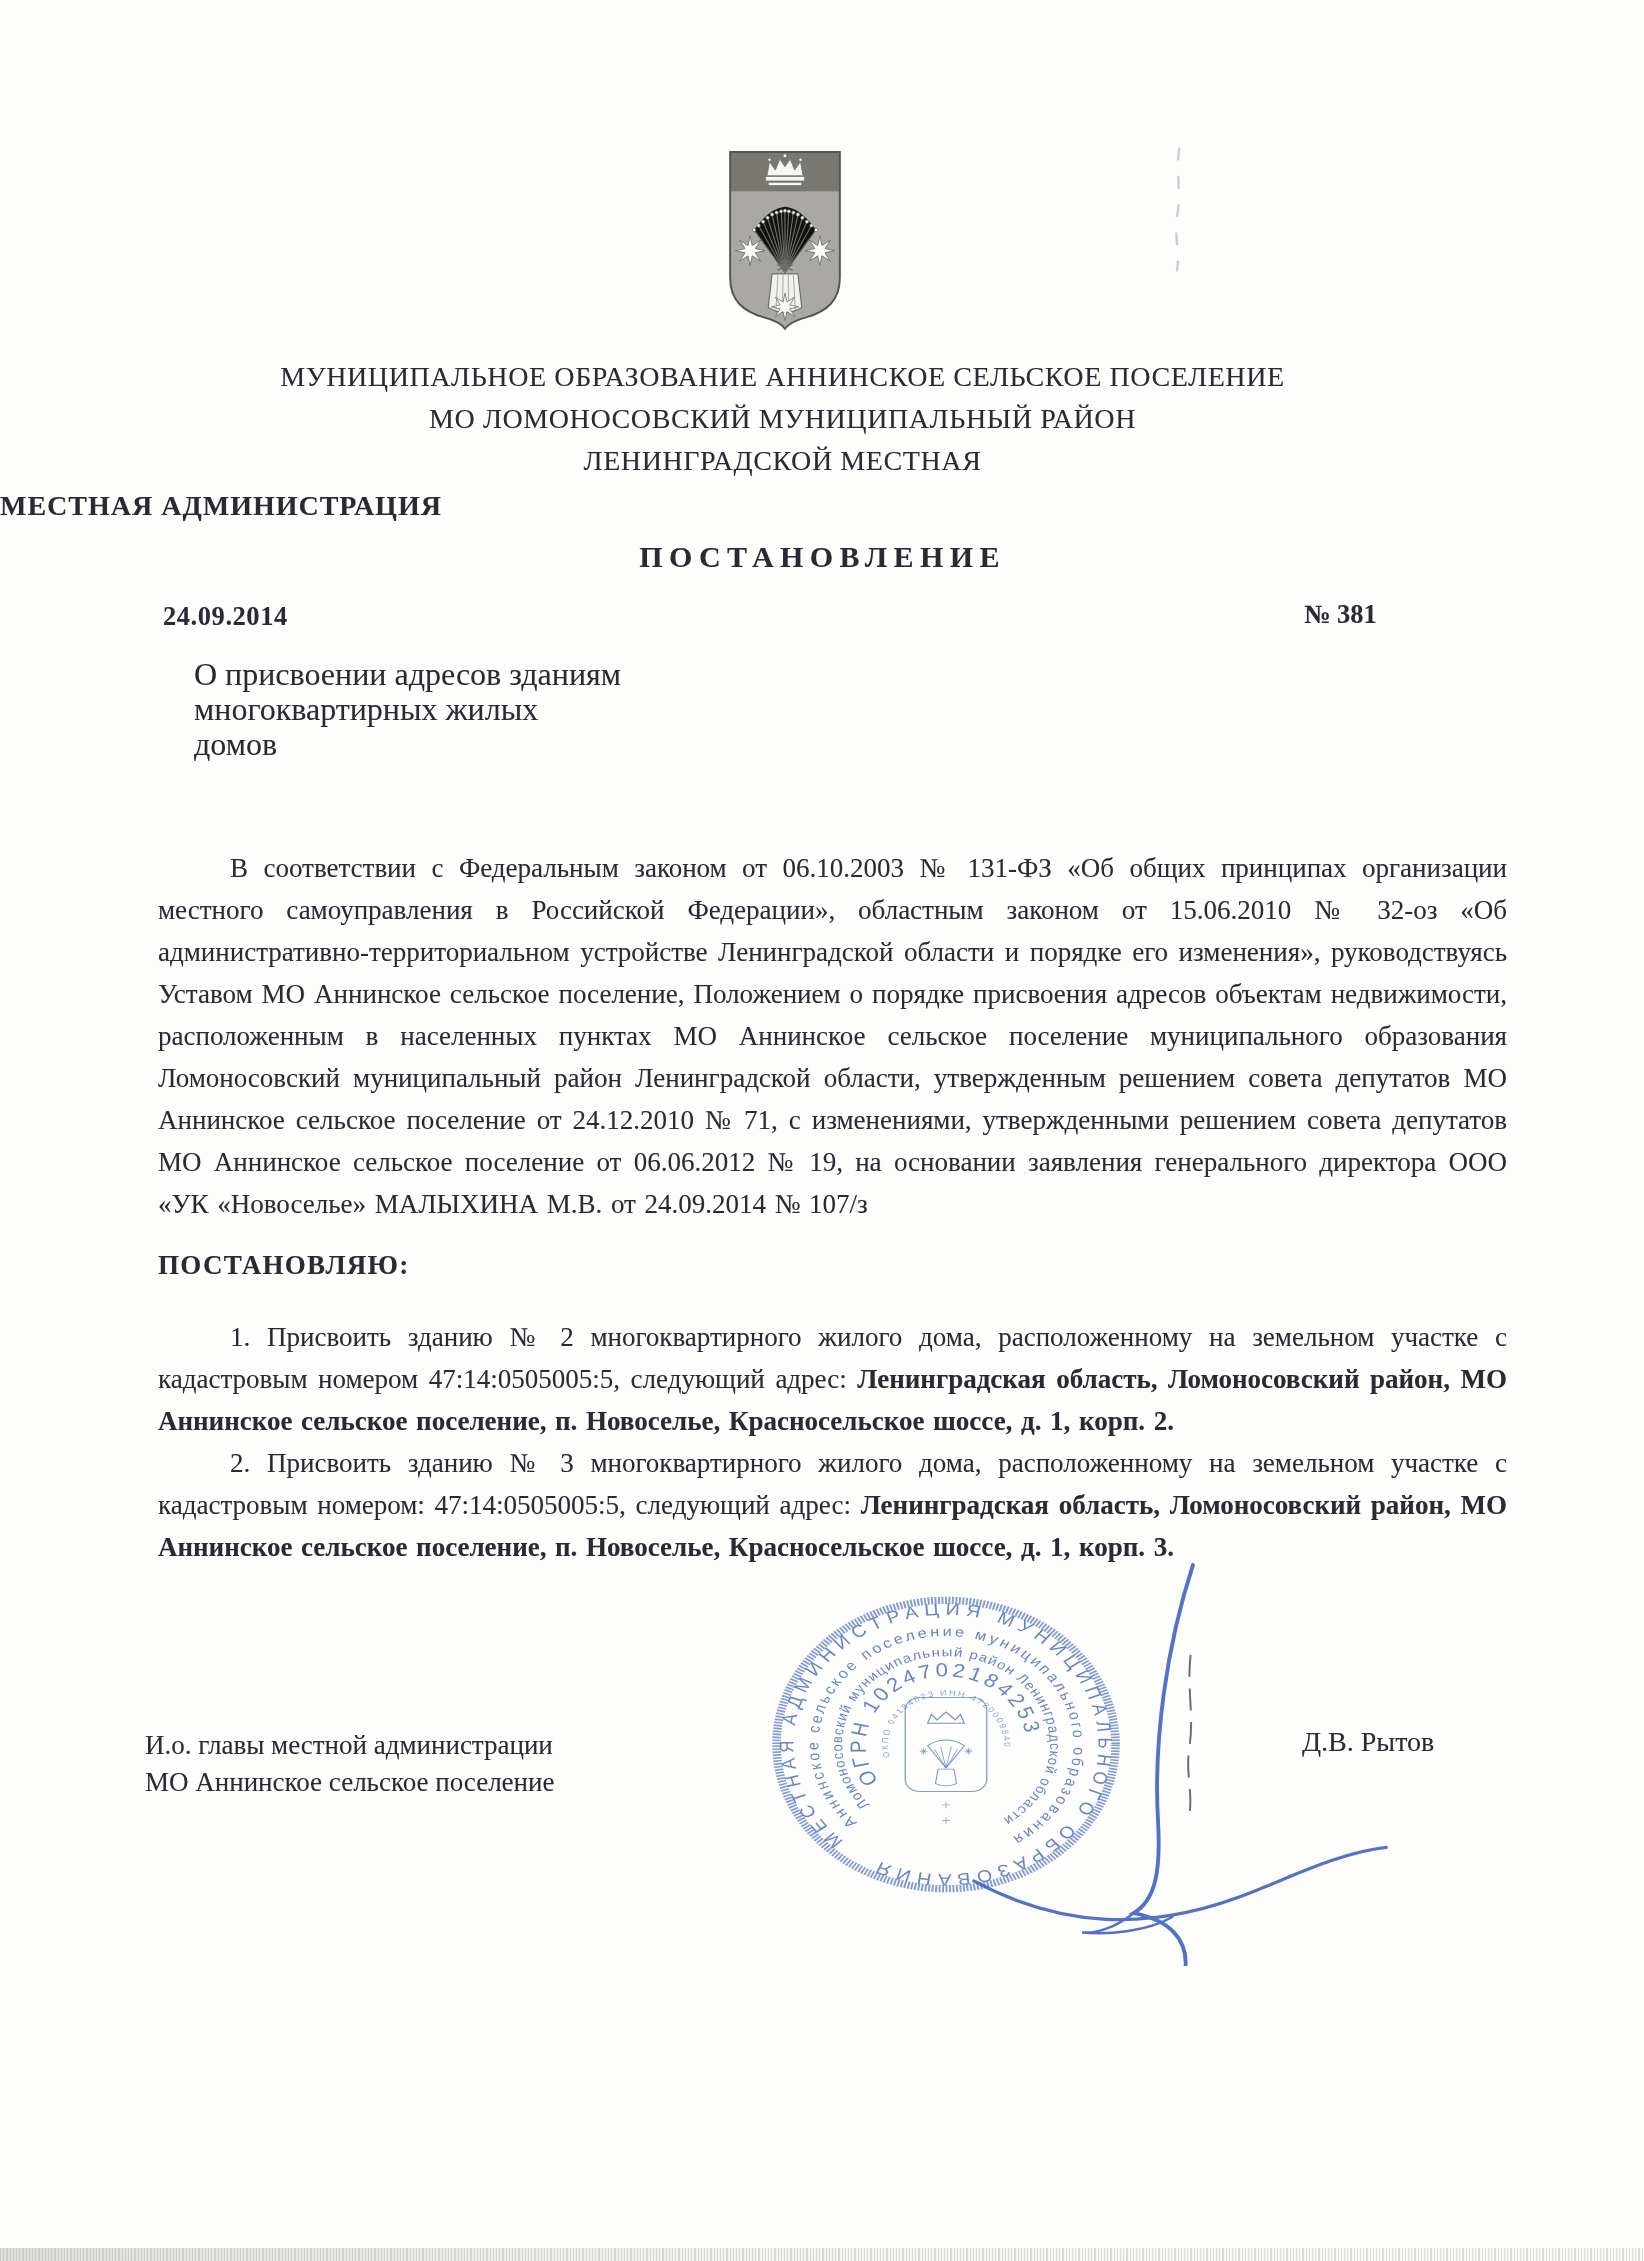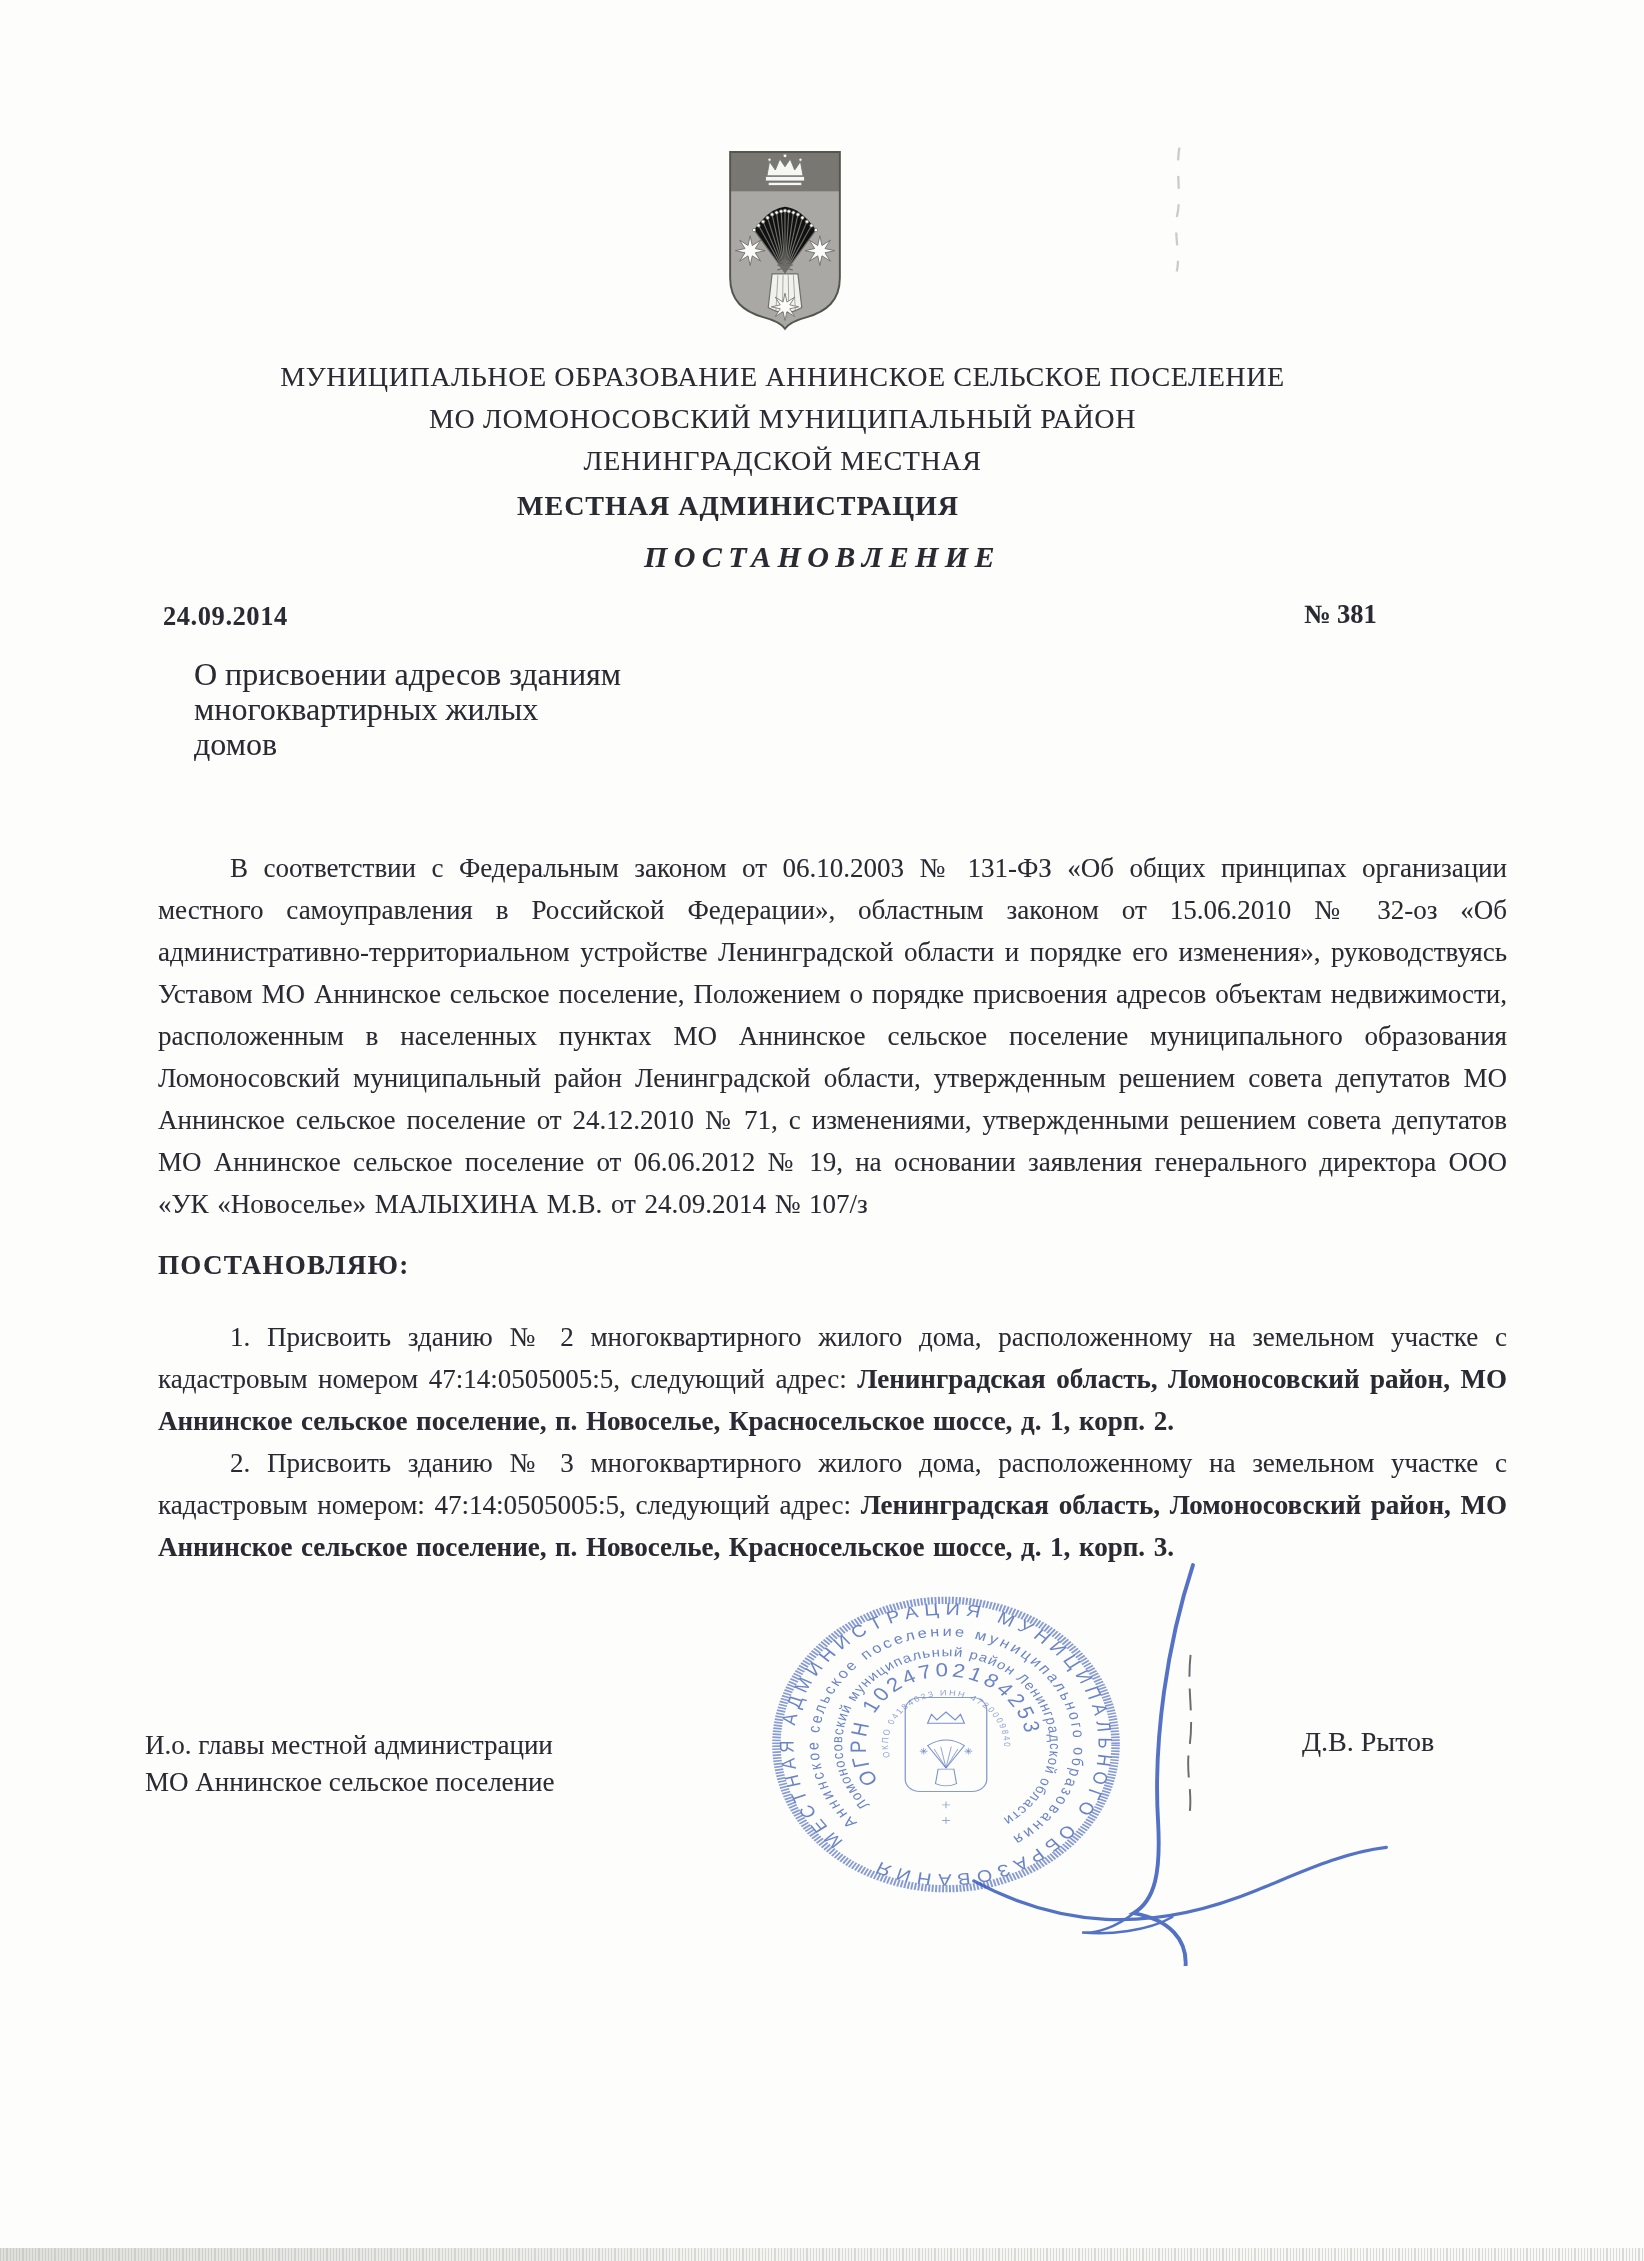--- a/index.html
+++ b/index.html
@@ -9,24 +9,24 @@
     font-family:"Liberation Serif","DejaVu Serif",serif;
     color:#2a2a33;overflow:hidden;
   }
   .page{position:absolute;inset:0;}
   .ink{text-shadow:0.3px 0.4px 0.5px rgba(45,45,85,.22);}
   
   .emblem{position:absolute;left:728px;top:150px;width:114px;height:182px;}
   
   .hdr{position:absolute;left:0;top:356px;width:1565px;text-align:center;}
   .hdr-line{font-size:28px;line-height:42px;letter-spacing:0.6px;}
-  .org{position:absolute;left:0;top:490px;width:1476px;text-align:center;
+  .org{position:absolute;left:0;top:490px;width:1476px;
        font-size:28px;font-weight:bold;letter-spacing:1px;}
   .doctype{position:absolute;left:0;top:540px;width:1645px;text-align:center;
-       font-size:30px;font-weight:bold;letter-spacing:6.4px;font-style:italic;}
+       font-size:30px;font-weight:bold;letter-spacing:6.4px;}
   
   .meta-date{position:absolute;left:163px;top:601px;font-size:26.4px;font-weight:bold;letter-spacing:0.6px;}
   .meta-num{position:absolute;left:1304px;top:599px;font-size:26.4px;font-weight:bold;}
   
   .subject{position:absolute;left:163px;top:657px;width:432px;
        font-size:32px;line-height:35px;margin-left:31px;}
   
   .flow{position:absolute;left:158px;top:802px;width:1349px;margin-top:45px;}
   .flow p{margin:0;font-size:27px;line-height:42px;text-align:justify;
        text-indent:72px;word-spacing:1.9px;}

